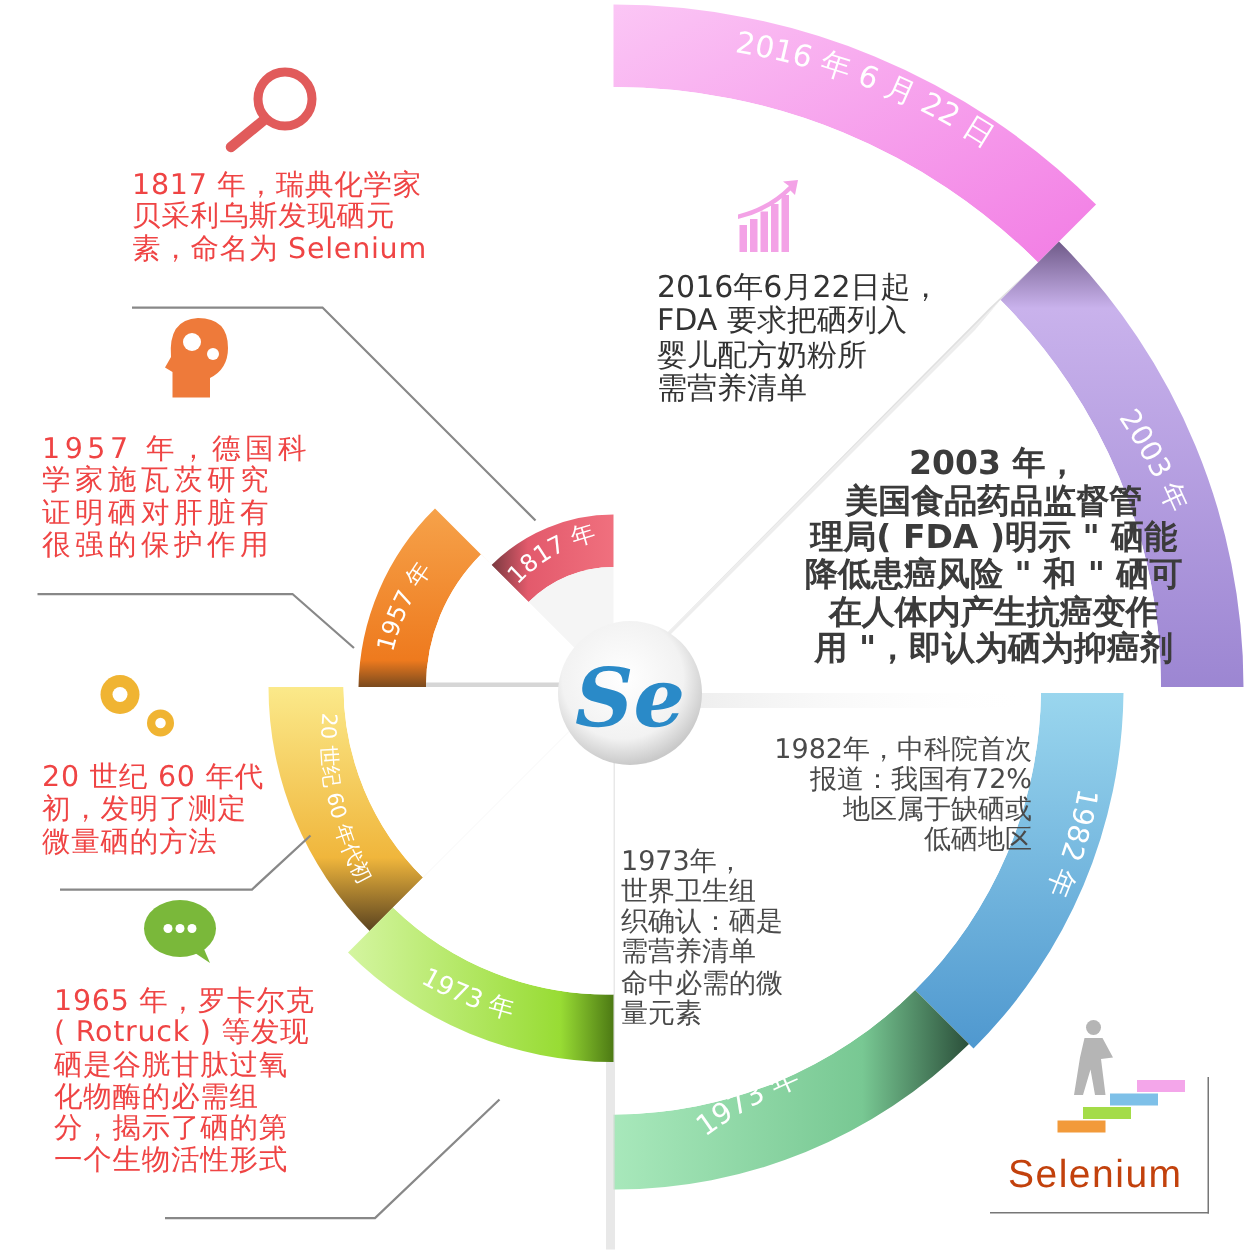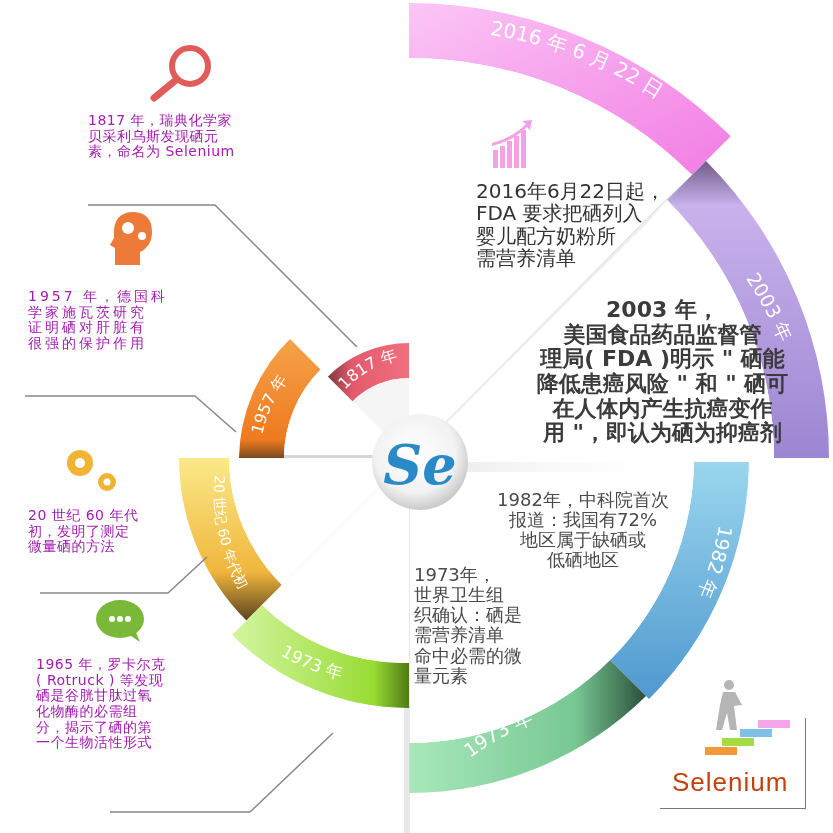--- a/index.html
+++ b/index.html
@@ -1,19 +1,19 @@
 <!DOCTYPE html>
 <html><head>
 <meta charset="utf-8">
 <style>
   html, body { margin:0; padding:0; background:#fff; }
   body { width:833px; height:833px; position:relative; overflow:hidden; font-family:"DejaVu Sans", sans-serif; }
   #wheel { position:absolute; left:0; top:0; width:833px; height:833px; }
   .txt { position:absolute; color:#4a4a4a; line-height:1.12; white-space:pre-line; }
-  .left-txt { font-size:14px; letter-spacing:0.5px; color:#a21caf; }
+  .left-txt { font-size:19px; letter-spacing:0.5px; color:#ef4444; }
   .right-txt { font-size:19px; color:#3b3b3b; font-weight:bold; }
   #logo-box { position:absolute; left:660px; top:718px; width:145px; height:90px; border-right:1px solid #777; border-bottom:1px solid #777; }
   #logo-text { position:absolute; left:672px; top:767px; font-size:26px; color:#c2410c; letter-spacing:1px; font-family:"Liberation Sans", sans-serif; }
 </style>
 </head>
 <body>
 
 <svg id="wheel" viewBox="0 0 833 833" xmlns="http://www.w3.org/2000/svg">
   <defs>
     <linearGradient id="gPink" x1="0" y1="0" x2="1" y2="1">
@@ -173,31 +173,31 @@
 很强的保护作用</div>
 <div class="txt left-txt" style="left:28px;top:508px;">20 世纪 60 年代
 初，发明了测定
 微量硒的方法</div>
 <div class="txt left-txt" style="left:36px;top:657px;">1965 年，罗卡尔克
 ( Rotruck ) 等发现
 硒是谷胱甘肽过氧
 化物酶的必需组
 分，揭示了硒的第
 一个生物活性形式</div>
-<div class="txt right-txt" style="left:438px;top:180px;font-size:20px;font-weight:normal;color:#333;margin-left:38px;">2016年6月22日起，
+<div class="txt right-txt" style="left:438px;top:180px;font-size:20px;font-weight:normal;color:#333;">2016年6月22日起，
 FDA 要求把硒列入
 婴儿配方奶粉所
 需营养清单</div>
 <div class="txt right-txt" style="left:530px;top:298px;font-size:22px;text-align:center;width:265px;">2003 年，
 美国食品药品监督管
 理局( FDA )明示 " 硒能
 降低患癌风险 " 和 " 硒可
 在人体内产生抗癌变作
 用 "，即认为硒为抑癌剂</div>
-<div class="txt" style="left:478px;top:490px;font-size:18px;text-align:center;width:210px;">1982年，中科院首次
+<div class="txt" style="left:478px;top:490px;font-size:18px;text-align:right;width:210px;">1982年，中科院首次
 报道：我国有72%
 地区属于缺硒或
 低硒地区</div>
 <div class="txt" style="left:414px;top:565px;font-size:18px;">1973年，
 世界卫生组
 织确认：硒是
 需营养清单
 命中必需的微
 量元素</div>
 

